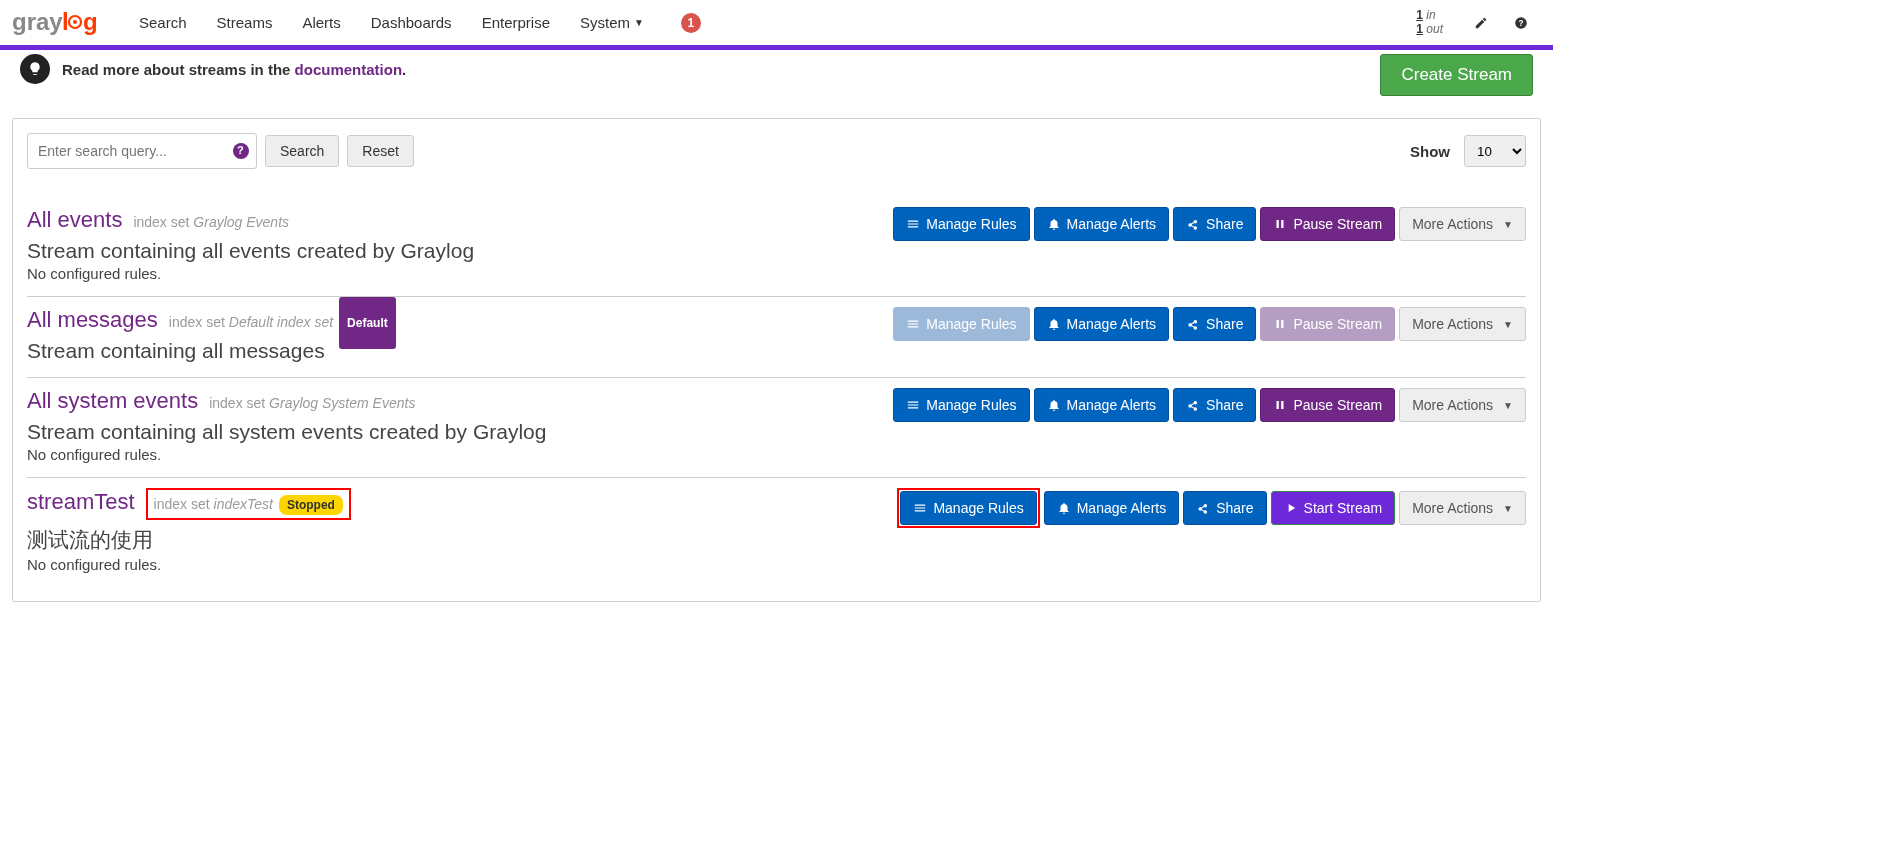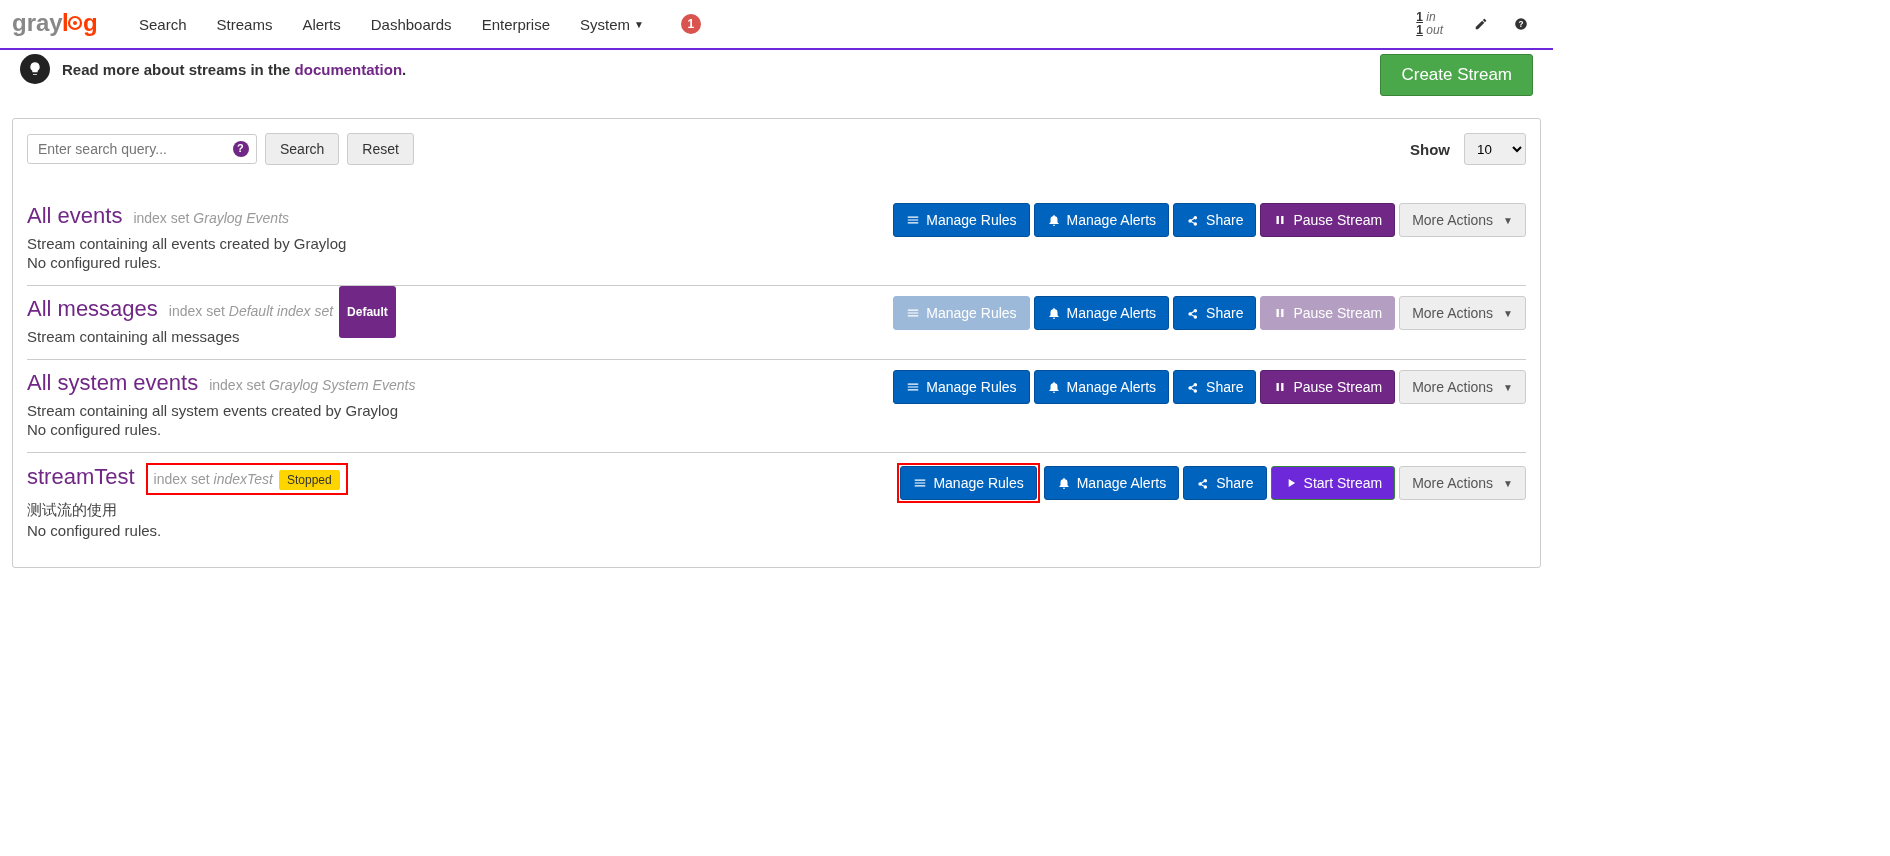--- a/index.html
+++ b/index.html
@@ -1,20 +1,20 @@
 <!DOCTYPE html>
 <html><head>
 <meta charset="utf-8">
 <style>
   * { box-sizing: border-box; }
   html, body { margin: 0; padding: 0; font-family: "Helvetica Neue", Helvetica, Arial, sans-serif; font-size: 14px; color: #333; background: #fff; width: 1553px; }
   a { text-decoration: none; }
 
   
-  .navbar { display: flex; align-items: center; height: 50px; padding: 0 12px; border-bottom: 2px solid #6d28d9; }
+  .navbar { display: flex; align-items: center; height: 50px; padding: 0 12px; border-bottom: 5px solid #6d28d9; }
   .logo { margin-right: 20px; }
   .logo svg { display: block; }
   .nav-links { display: flex; align-items: center; gap: 0; }
   .nav-link { padding: 15px 15px; color: #333; font-size: 15px; }
   .nav-link.system { display: flex; align-items: center; gap: 4px; }
   .caret-down { font-size: 10px; }
   .notif-badge { margin-left: 22px; background: #d9534f; color: #fff; border-radius: 10px; min-width: 20px; height: 20px; display: inline-flex; align-items: center; justify-content: center; font-size: 12px; font-weight: bold; padding: 0 6px; }
   .nav-spacer { flex: 1; }
   .throughput { text-align: left; line-height: 1.1; margin-right: 18px; font-size: 12px; }
   .throughput .tp-line { white-space: nowrap; }
@@ -30,39 +30,39 @@
   .doc-callout { display: flex; align-items: center; gap: 12px; font-size: 15px; }
   .bulb-circle { width: 30px; height: 30px; border-radius: 50%; background: #222; display: inline-flex; align-items: center; justify-content: center; color: #fff; }
   .doc-callout .text { font-weight: bold; }
   .doc-link { color: #702785; font-weight: bold; }
   .create-btn { background: #4aa74a; color: #fff; border: 1px solid #398439; border-radius: 3px; padding: 10px 20px; font-size: 17px; }
 
   
   .panel { border: 1px solid #ccc; border-radius: 3px; padding: 14px; margin: 4px 4px 0 4px; background: #fff; }
   .toolbar { display: flex; align-items: center; gap: 8px; margin-bottom: 28px; }
   .search-wrap { position: relative; width: 230px; }
-  .search-input { width: 100%; height: 30px; border: 1px solid #ccc; border-radius: 3px; padding: 6px 30px 6px 10px; font-size: 14px; }
+  .search-input { width: 100%; height: 36px; border: 1px solid #ccc; border-radius: 3px; padding: 6px 30px 6px 10px; font-size: 14px; }
   .help-icon { position: absolute; right: 8px; top: 50%; transform: translateY(-50%); color: #702785; width: 16px; height: 16px; border-radius: 50%; background: #702785; display: inline-block; }
   .help-icon::after { content: "?"; color: #fff; font-size: 11px; font-weight: bold; position: absolute; left: 4px; top: 1px; }
   .btn-default { background: #eee; border: 1px solid #ccc; border-radius: 3px; padding: 7px 14px; font-size: 14px; color: #333; }
   .toolbar-spacer { flex: 1; }
   .show-lbl { font-weight: bold; margin-right: 6px; font-size: 15px; }
   .page-select { height: 32px; border: 1px solid #ccc; border-radius: 3px; padding: 4px 8px; min-width: 62px; }
 
   
   .stream-row { padding: 10px 0 14px 0; border-bottom: 1px solid #ccc; display: flex; justify-content: space-between; align-items: flex-start; }
   .stream-row:last-child { border-bottom: none; }
   .stream-info { flex: 1; min-width: 0; }
   .title-line { display: flex; align-items: baseline; flex-wrap: wrap; gap: 11px; }
   .stream-title { color: #702785; font-size: 22px; font-weight: 400; margin: 0; }
   .idx-prefix { color: #9a9a9a; font-size: 14px; }
   .idx-name { color: #9a9a9a; font-style: italic; font-size: 14px; }
   .badge-default { background: #702785; color: #fff; border-radius: 3px; padding: 19px 8px; font-size: 12px; font-weight: bold; }
-  .badge-stopped { background: #ffd500; color: #333; border-radius: 2px; padding: 3px 8px; font-size: 12px; font-weight: normal; }
-  .sub1 { margin: 6px 0 0 0; font-size: 15px; color: #444; }
+  .badge-stopped { background: #ffd500; color: #333; border-radius: 8px; padding: 3px 8px; font-size: 12px; font-weight: bold; }
+  .sub1 { margin: 6px 0 0 0; font-size: 21px; color: #444; }
   .sub2 { margin: 2px 0 0 0; font-size: 15px; color: #444; }
 
   .stream-actions { display: flex; gap: 4px; align-items: center; flex-shrink: 0; }
   .btn { border-radius: 3px; padding: 7px 12px; font-size: 14px; display: inline-flex; align-items: center; gap: 6px; border: 1px solid transparent; line-height: 1.3; }
   .btn-blue  { background: #0063be; color: #fff; border-color: #005099; }
   .btn-blue-disabled { background: #9db9d9; color: #fff; border-color: #9db9d9; }
   .btn-purple { background: #702785; color: #fff; border-color: #5a1f6b; }
   .btn-purple-disabled { background: #b49fc2; color: #fff; border-color: #b49fc2; }
   .btn-green { background: #6d28d9; color: #fff; border-color: #398439; }
   .btn-grey { background: #eee; color: #555; border: 1px solid #ccc; }

